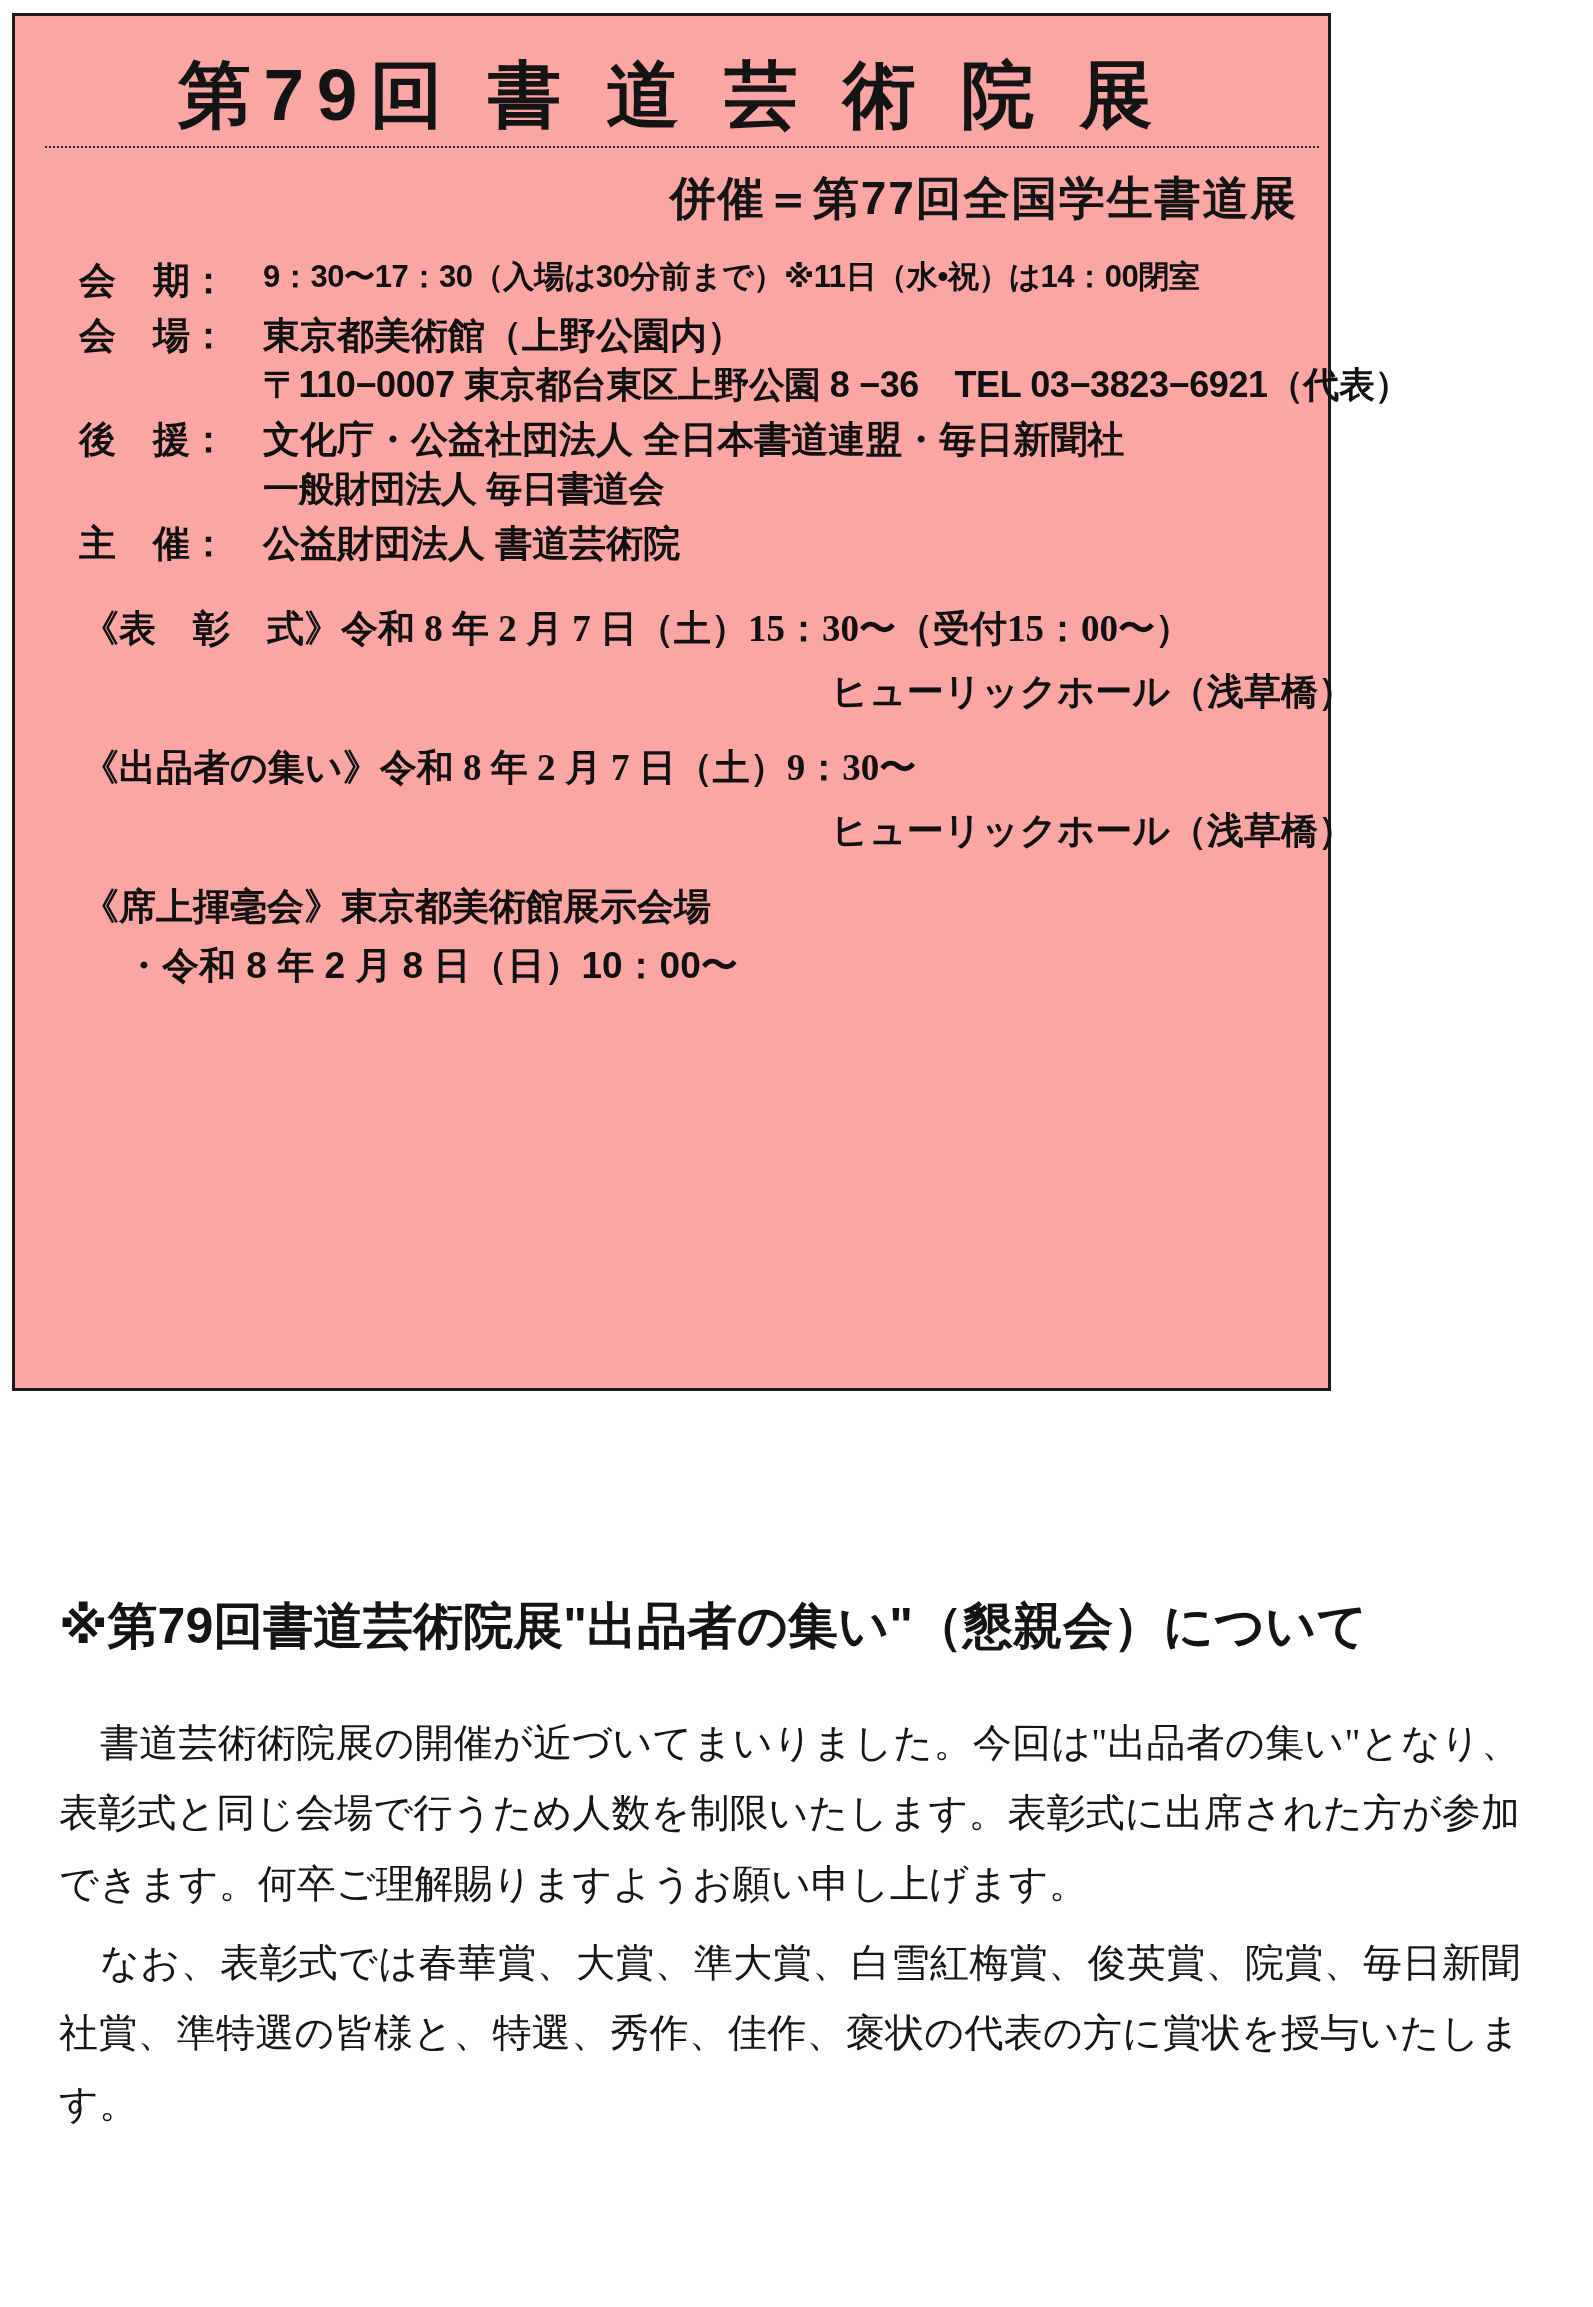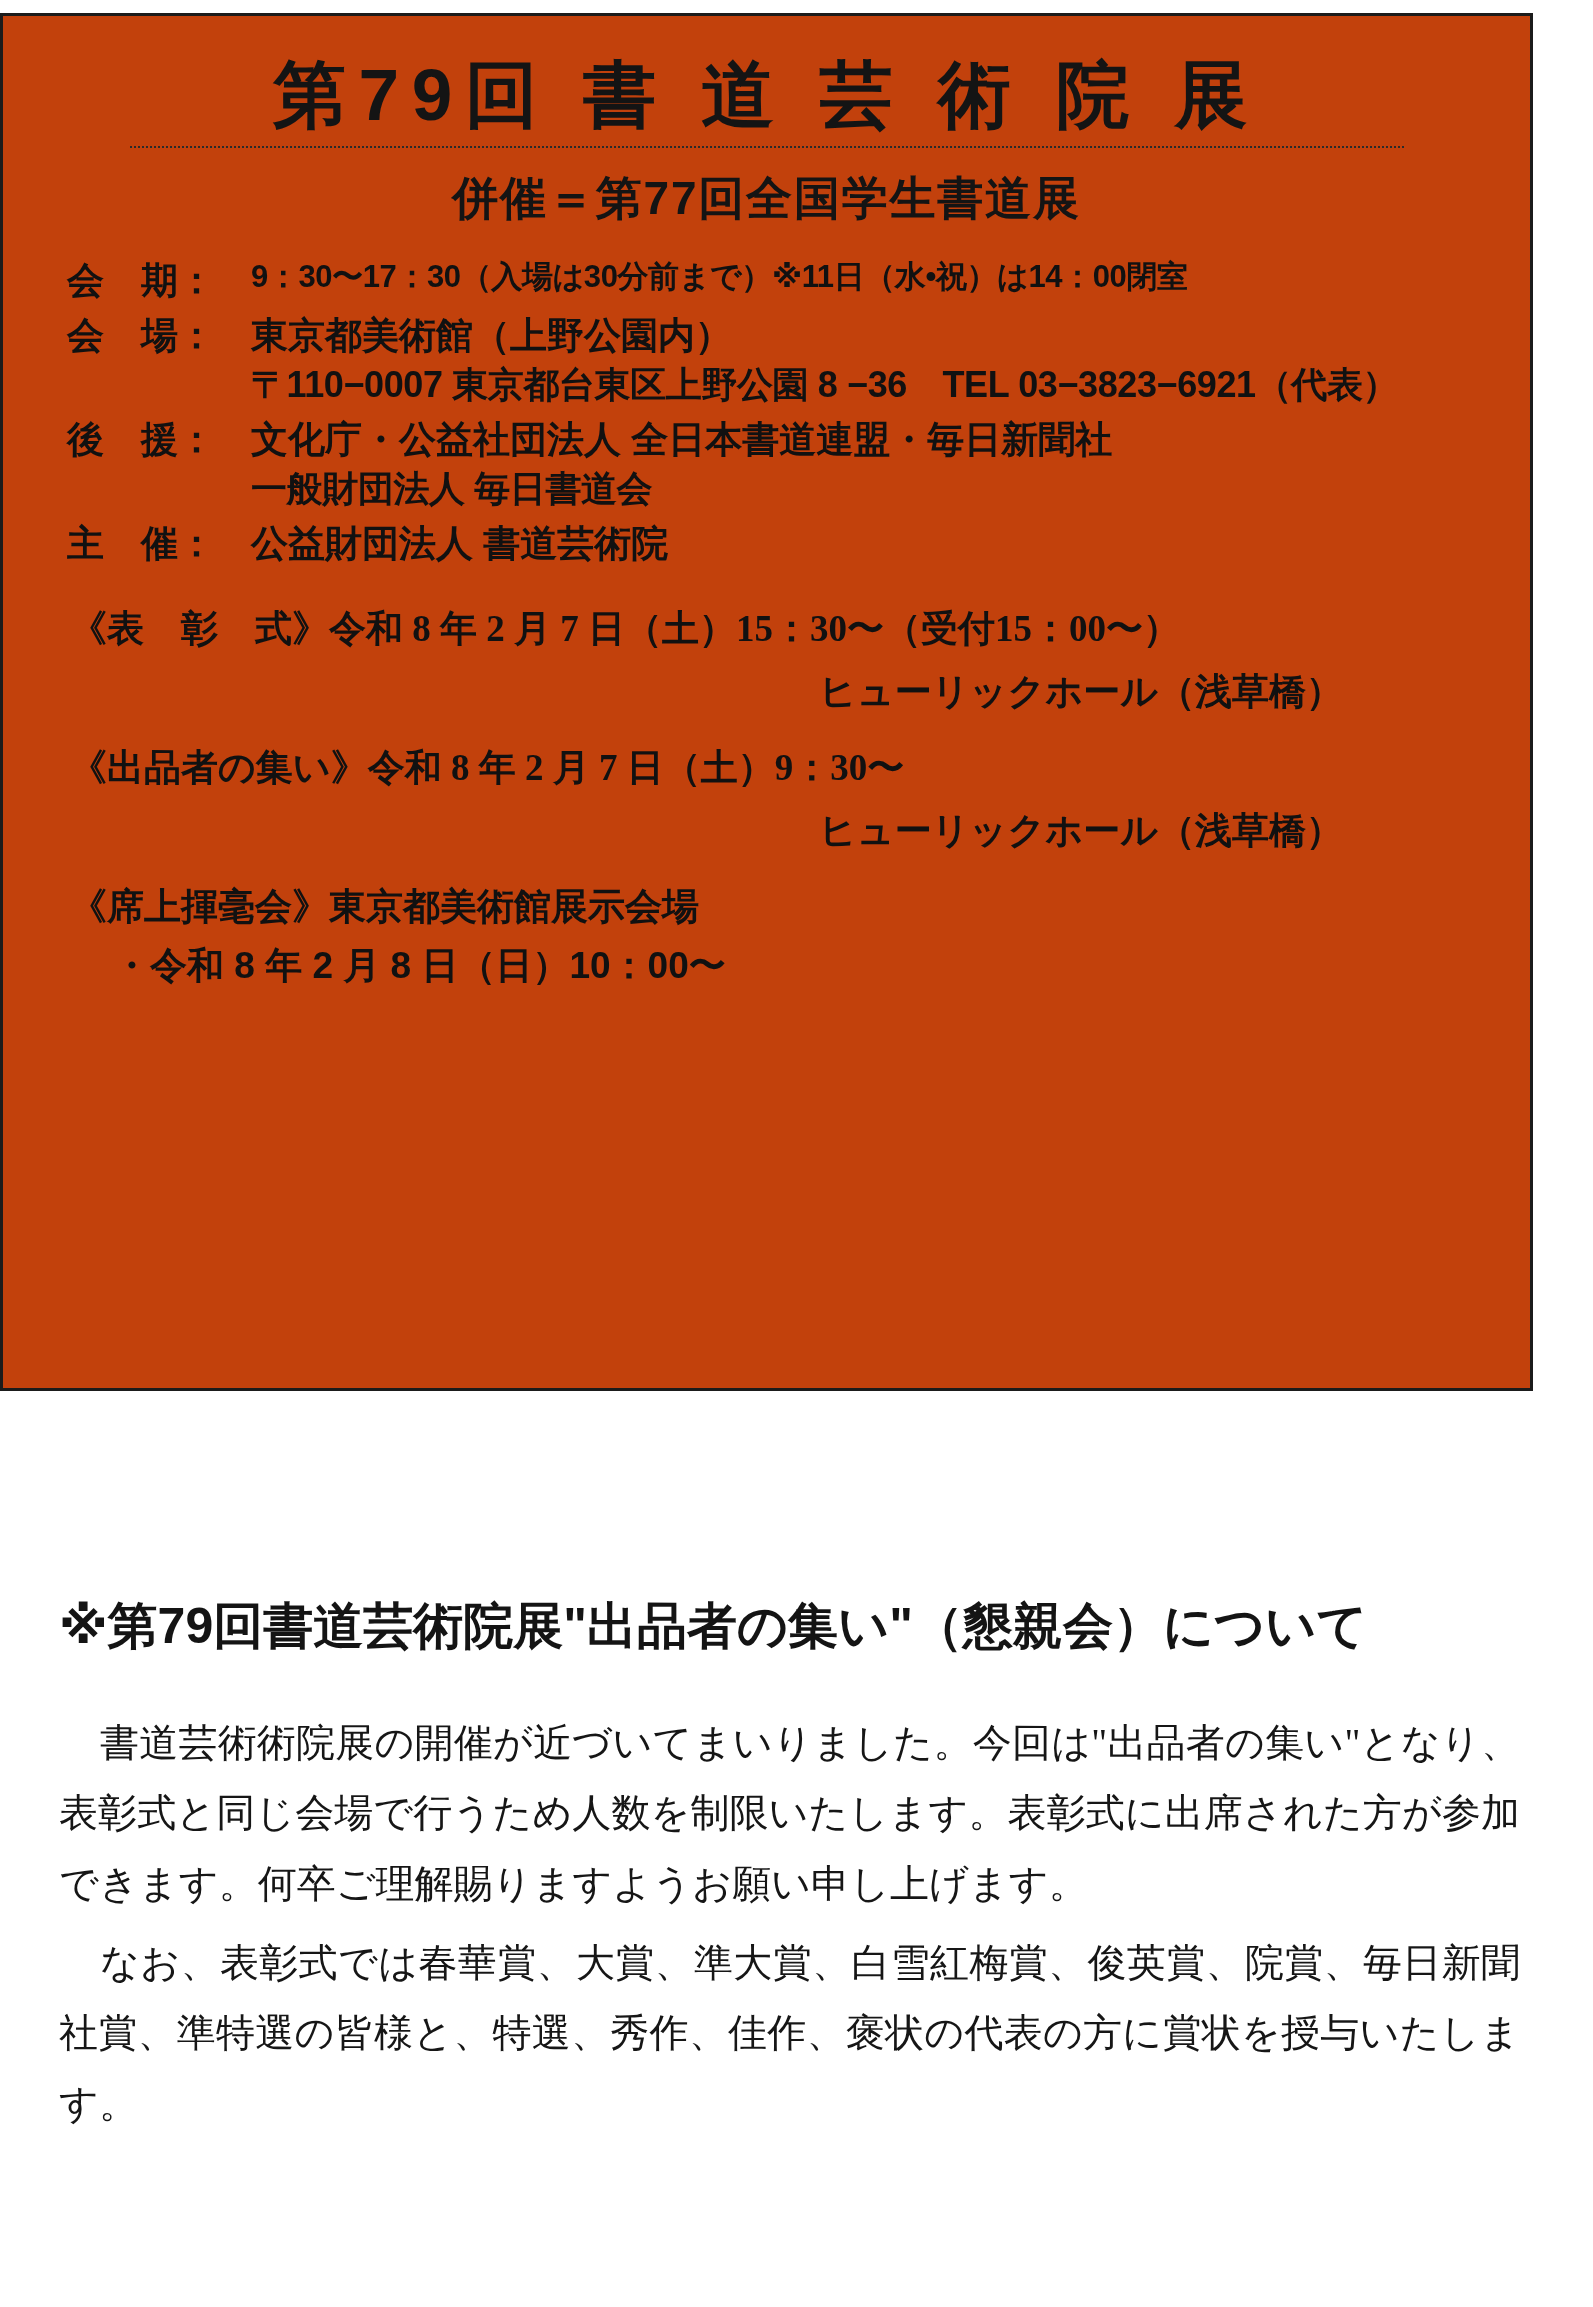--- a/index.html
+++ b/index.html
@@ -19,27 +19,27 @@
     width: 1593px;
     min-height: 2307px;
     position: relative;
     box-sizing: border-box;
     padding: 0;
   }
 
   
   .notice-box {
     position: absolute;
-    left: 0;
+    left: 12px;
     top: 12.5px;
-    width: 1533px;
+    width: 1319px;
     height: 1378px;
     box-sizing: border-box;
     border: 3.6px solid #1b1b1b;
-    background: #c2410c;
+    background: #fca5a5;
   }
 
   .notice-inner {
     padding: 16px 30px 0 30px;
   }
 
   .title-main {
     text-align: center;
     font-family: "Liberation Sans", "DejaVu Sans", sans-serif;
     font-weight: bold;
@@ -52,21 +52,21 @@
   }
 
   .title-rule {
     width: 1274px;
     margin: 12.5px auto 0 auto;
     border-top: 2.7px dotted #2a2a2a;
     height: 0;
   }
 
   .title-sub {
-    text-align: center;
+    text-align: right;
     font-family: "Liberation Sans", "DejaVu Sans", sans-serif;
     font-weight: bold;
     font-size: 46px;
     letter-spacing: 1.8px;
     line-height: 1.2;
     margin: 23px 0 0 0;
     color: #141414;
     white-space: nowrap;
   }
 

